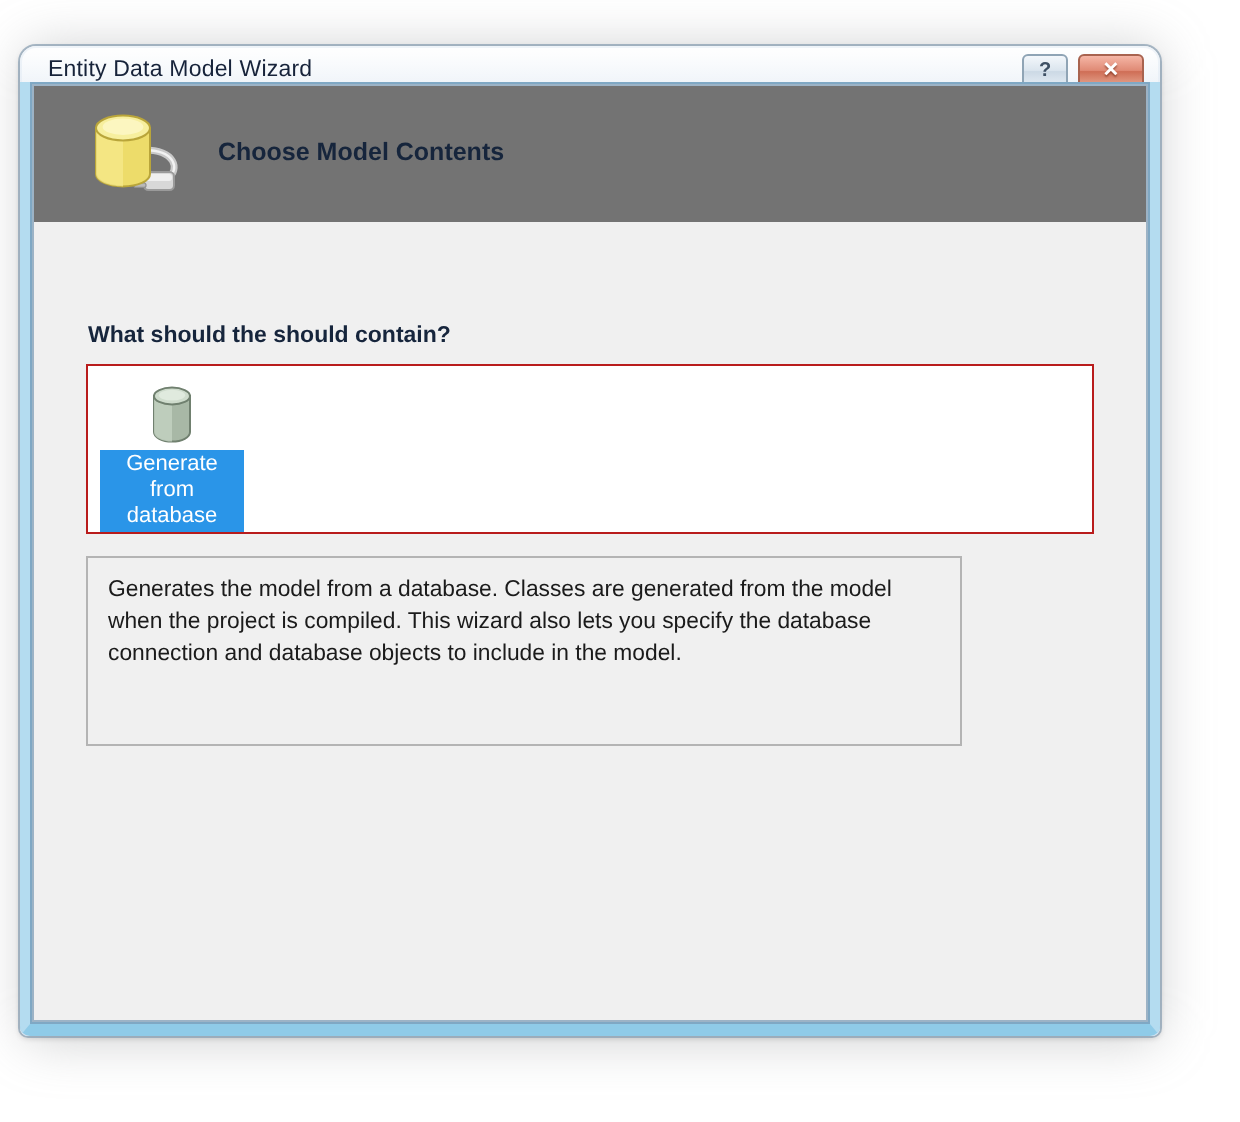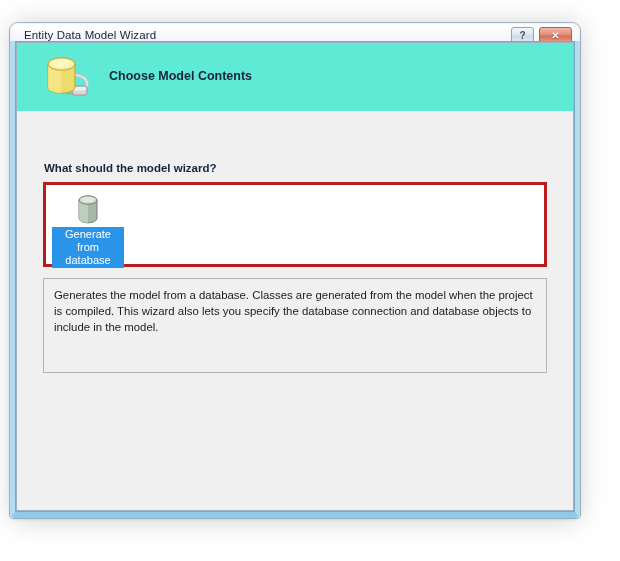--- a/index.html
+++ b/index.html
@@ -135,21 +135,21 @@
     box-sizing: border-box;
     border: 1px solid #9cb3c6;
     overflow: hidden;
   }
 
   
   #banner {
     position: absolute;
     left: 0; top: 0;
     width: 556px; height: 79px;
-    background: #5eead4;
+    background: #737373;
     border-bottom: 1px solid #d2d2d2;
     box-sizing: border-box;
   }
   #banner-icon {
     position: absolute;
     left: 25px; top: 11px;
     width: 56px; height: 46px;
   }
   #banner-title {
     position: absolute;
@@ -175,21 +175,21 @@
     color: #16253c;
     white-space: nowrap;
   }
 
   
   #picker {
     position: absolute;
     left: 26px; top: 71px;
     width: 504px; height: 85px;
     background: #ffffff;
-    border: 3px solid #b91c1c;
+    border: 1px solid #b91c1c;
     box-sizing: border-box;
   }
   .model-item {
     position: absolute;
     top: 6px;
     width: 72px;
     text-align: center;
     cursor: default;
   }
   .model-icon-wrap {
@@ -212,21 +212,21 @@
     color: #ffffff;
   }
   #item-generate { left: 6px; }
   #item-empty    { left: 78px; }
   #item-empty .model-label { white-space: nowrap; }
 
   
   #descbox {
     position: absolute;
     left: 26px; top: 167px;
-    width: 504px; height: 95px;
+    width: 438px; height: 95px;
     background: #f0f0f0;
     border: 1px solid #b4b4b4;
     box-sizing: border-box;
     padding: 8px 10px;
   }
   #desc-text {
     font-size: 11.4px;
     line-height: 16px;
     color: #1b1b1b;
     margin: 0;
@@ -280,21 +280,21 @@
             <path d="M6 10 L6 33 C6 36.6 12.3 39.2 19.5 39.2 L19.5 10 Z" fill="#f5e98c" opacity="0.75"></path>
             <ellipse cx="19.5" cy="10" rx="13.5" ry="6.2" fill="#f7ef9e" stroke="#b9a53a" stroke-width="1"></ellipse>
             <ellipse cx="19.5" cy="9.4" rx="10.2" ry="4.1" fill="#fdf8c8" opacity="0.8"></ellipse>
           </svg>
         </div>
         <div id="banner-title">Choose Model Contents</div>
       </div>
 
       <div id="body">
 
-        <div id="prompt">What should the model wizard?</div>
+        <div id="prompt">What should the should contain?</div>
 
         <div id="picker">
 
           <div class="model-item selected" id="item-generate">
             <div class="model-icon-wrap">
               <svg width="26" height="32" viewBox="0 0 26 32">
                 <path d="M4 7 L4 25 C4 27.7 8.0 29.8 13 29.8 C18 29.8 22 27.7 22 25 L22 7 Z" fill="#a8b8a6" stroke="#70806f" stroke-width="1"></path>
                 <path d="M4 7 L4 25 C4 27.7 8.0 29.8 13 29.8 L13 7 Z" fill="#c2d0bf" opacity="0.85"></path>
                 <ellipse cx="13" cy="7" rx="9" ry="4.2" fill="#cfdccd" stroke="#70806f" stroke-width="1"></ellipse>
                 <ellipse cx="13" cy="6.6" rx="6.6" ry="2.7" fill="#e3ece1" opacity="0.85"></ellipse>

